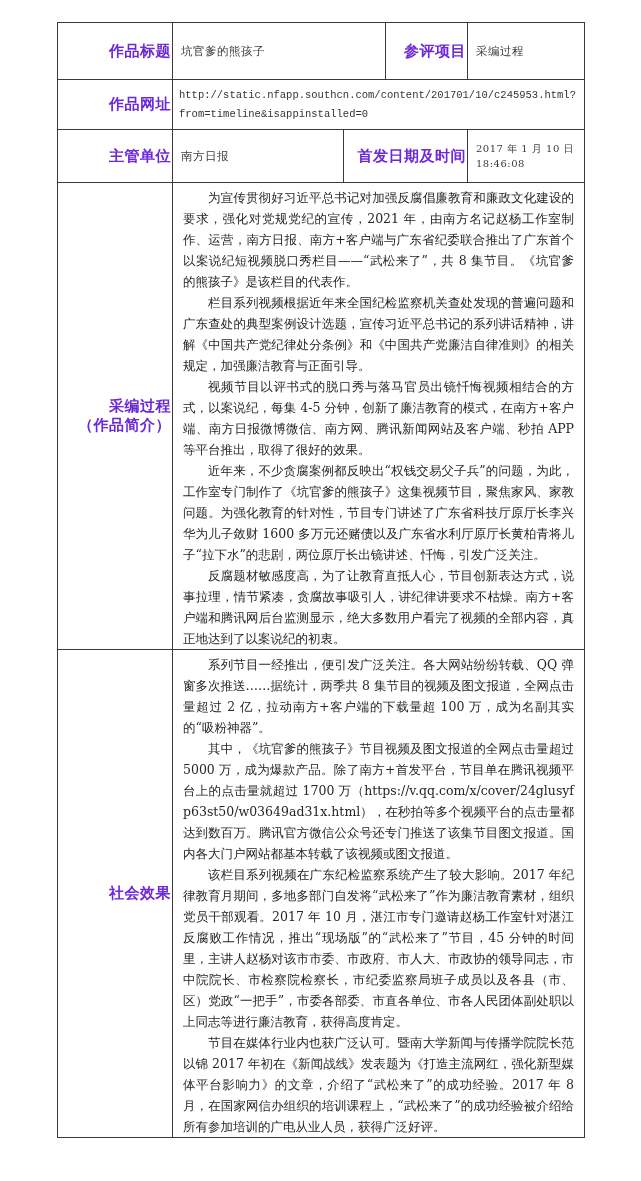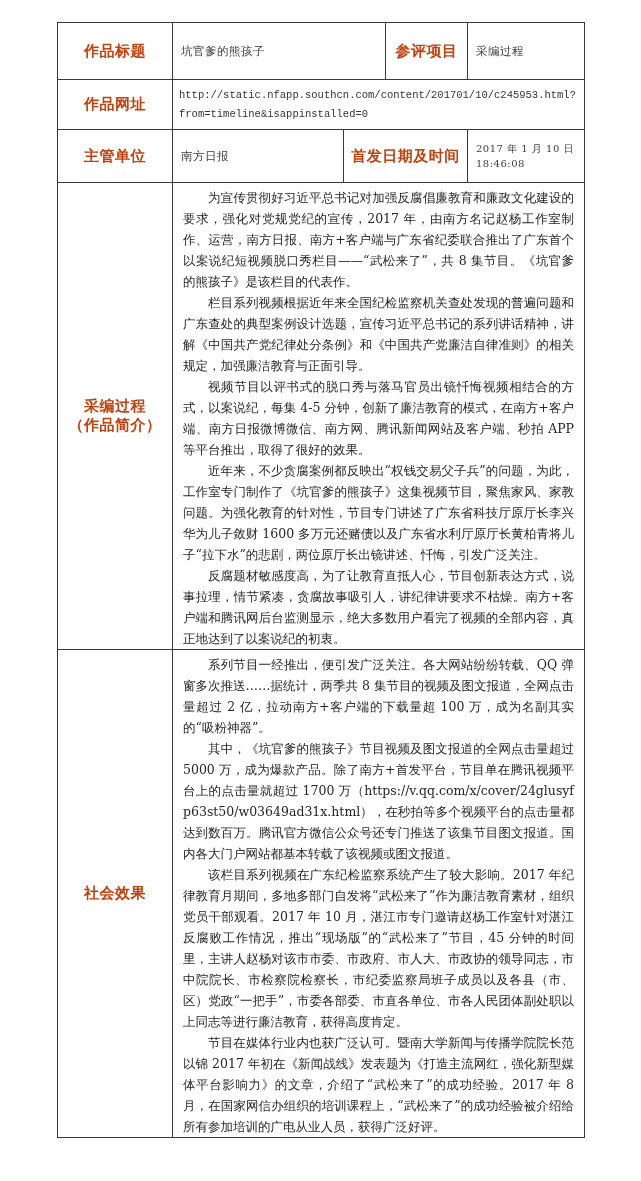--- a/index.html
+++ b/index.html
@@ -18,22 +18,22 @@
   td {
     border: 1px solid #3a3a3a;
     overflow: hidden;
     color: #2e2e2e;
   }
   
   .lbl {
     font-family: "Liberation Sans", sans-serif;
     font-weight: bold;
     font-size: 15px;
-    color: #c2410c;
-    text-align: center;
+    color: #6d28d9;
+    text-align: right;
     vertical-align: middle;
     white-space: pre-line;
     letter-spacing: 0.5px;
     padding: 0 1px;
   }
   
   .val {
     font-family: "DejaVu Serif", serif;
     font-size: 11.5px;
     color: #3c3c3c;
@@ -107,21 +107,21 @@
       <td class="lbl" colspan="2">首发日期及时间</td>
       <td class="val pre">2017 年 1 月 10 日
 18:46:08</td>
     </tr>
 
 
     <tr class="r6">
       <td class="lbl">采编过程
 （作品简介）</td>
       <td class="bodycell" colspan="4">
-            <p class="para">为宣传贯彻好习近平总书记对加强反腐倡廉教育和廉政文化建设的要求，强化对党规党纪的宣传，2017 年，由南方名记赵杨工作室制作、运营，南方日报、南方+客户端与广东省纪委联合推出了广东首个以案说纪短视频脱口秀栏目——“武松来了”，共 8 集节目。《坑官爹的熊孩子》是该栏目的代表作。</p>
+            <p class="para">为宣传贯彻好习近平总书记对加强反腐倡廉教育和廉政文化建设的要求，强化对党规党纪的宣传，2021 年，由南方名记赵杨工作室制作、运营，南方日报、南方+客户端与广东省纪委联合推出了广东首个以案说纪短视频脱口秀栏目——“武松来了”，共 8 集节目。《坑官爹的熊孩子》是该栏目的代表作。</p>
             <p class="para">栏目系列视频根据近年来全国纪检监察机关查处发现的普遍问题和广东查处的典型案例设计选题，宣传习近平总书记的系列讲话精神，讲解《中国共产党纪律处分条例》和《中国共产党廉洁自律准则》的相关规定，加强廉洁教育与正面引导。</p>
             <p class="para">视频节目以评书式的脱口秀与落马官员出镜忏悔视频相结合的方式，以案说纪，每集 4-5 分钟，创新了廉洁教育的模式，在南方+客户端、南方日报微博微信、南方网、腾讯新闻网站及客户端、秒拍 APP 等平台推出，取得了很好的效果。</p>
             <p class="para">近年来，不少贪腐案例都反映出“权钱交易父子兵”的问题，为此，工作室专门制作了《坑官爹的熊孩子》这集视频节目，聚焦家风、家教问题。为强化教育的针对性，节目专门讲述了广东省科技厅原厅长李兴华为儿子敛财 1600 多万元还赌债以及广东省水利厅原厅长黄柏青将儿子“拉下水”的悲剧，两位原厅长出镜讲述、忏悔，引发广泛关注。</p>
             <p class="para">反腐题材敏感度高，为了让教育直抵人心，节目创新表达方式，说事拉理，情节紧凑，贪腐故事吸引人，讲纪律讲要求不枯燥。南方+客户端和腾讯网后台监测显示，绝大多数用户看完了视频的全部内容，真正地达到了以案说纪的初衷。</p>
           </td>
     </tr>
 
     <tr class="r7">
       <td class="lbl">社会效果</td>
       <td class="bodycell" colspan="4">

